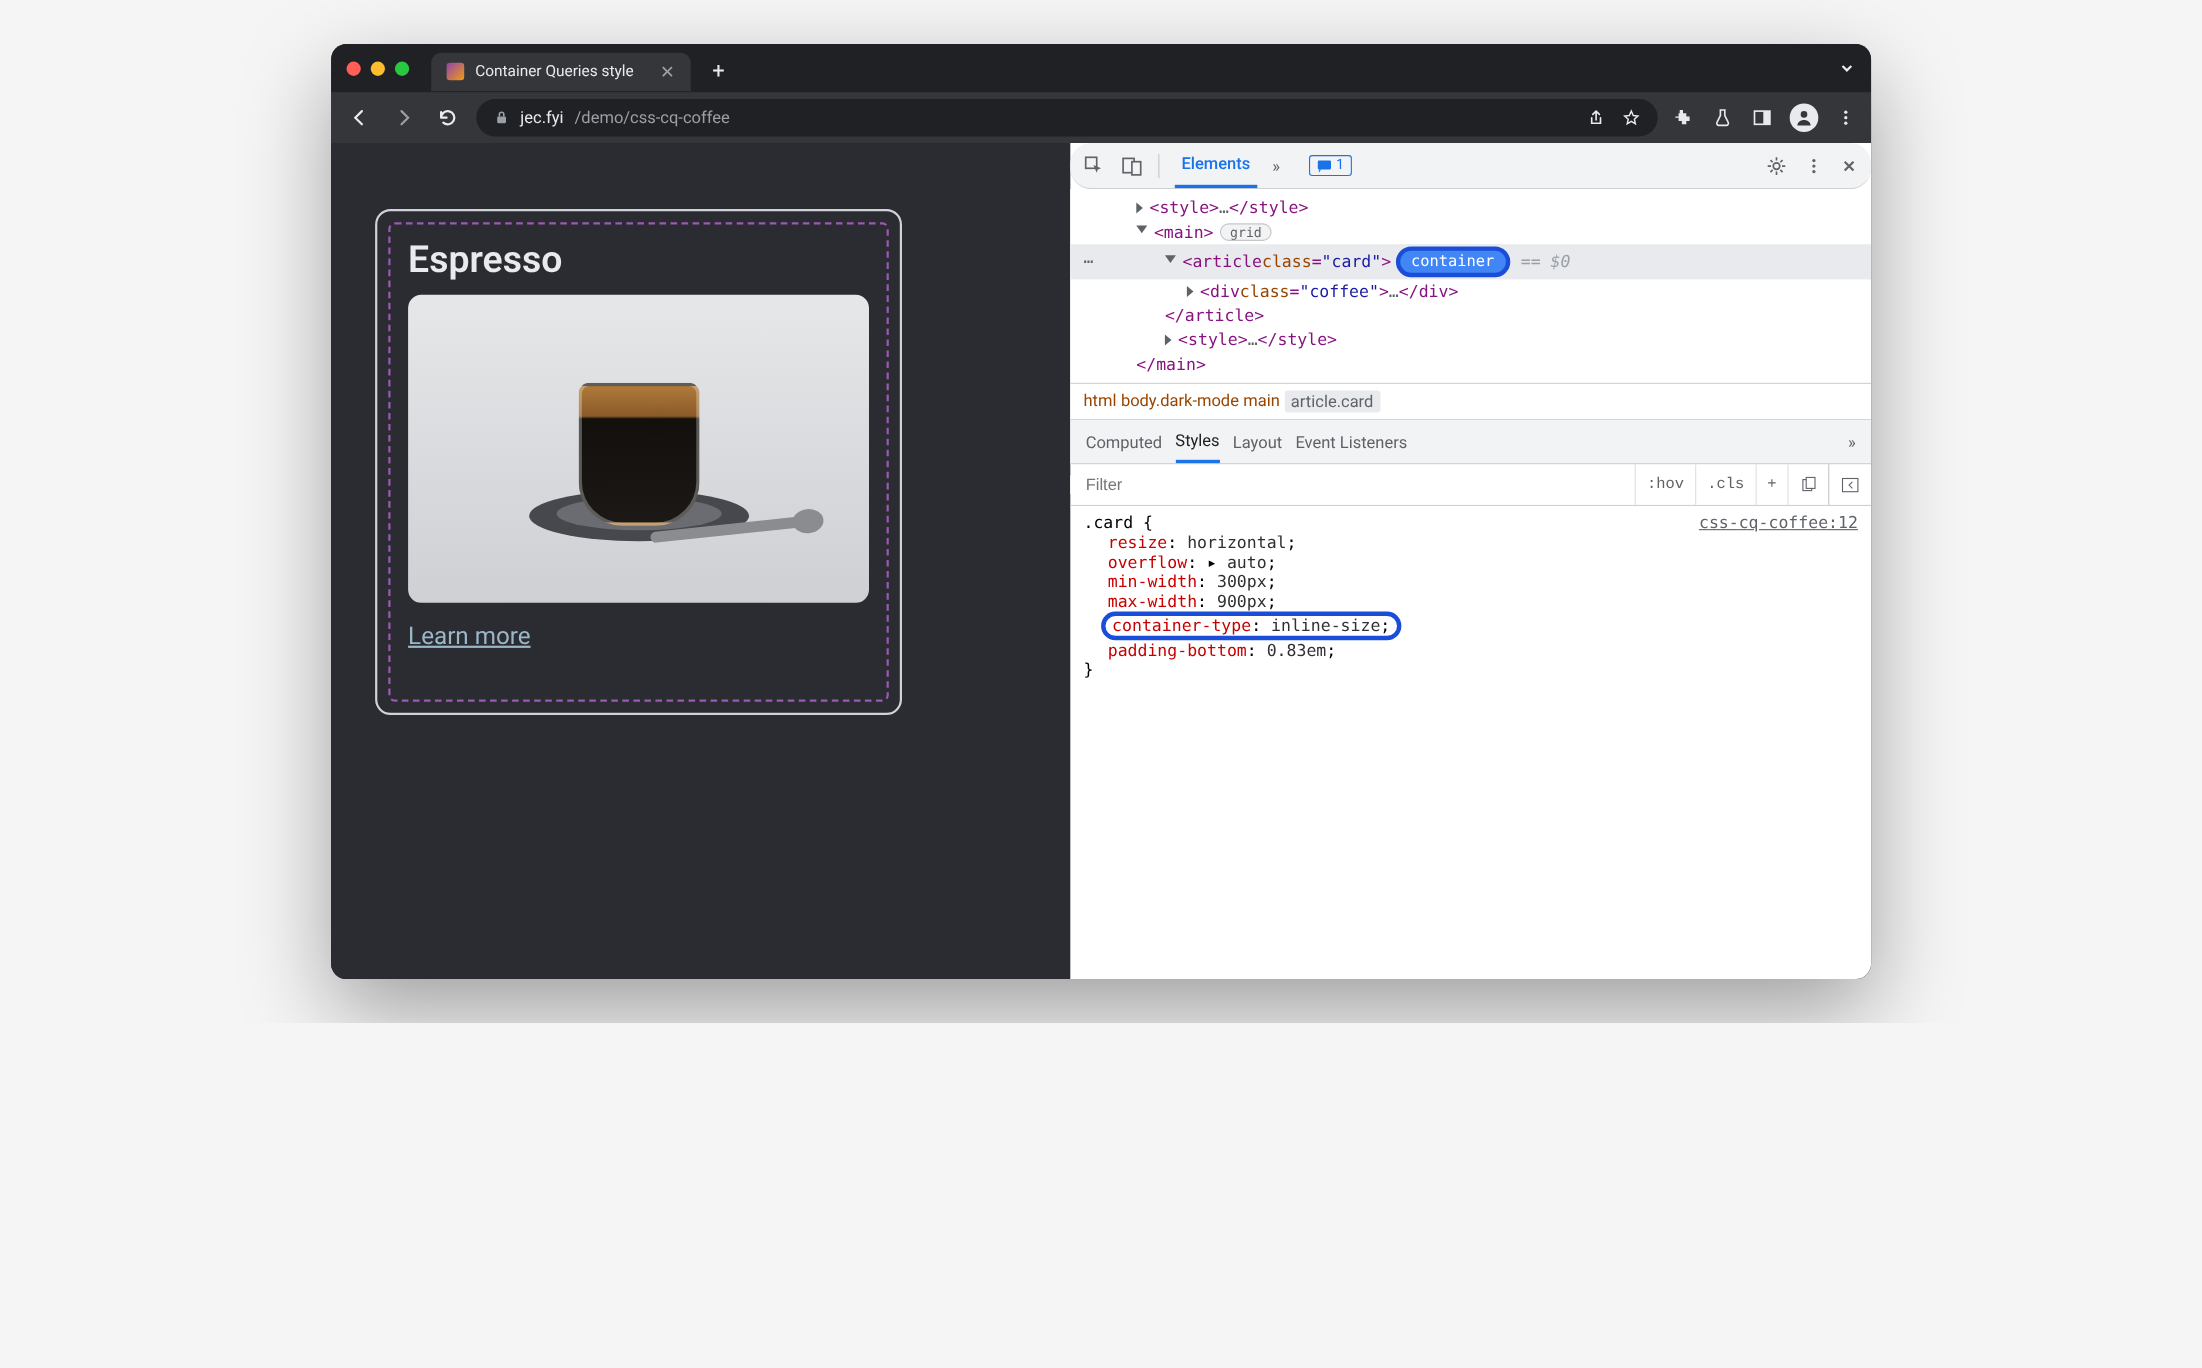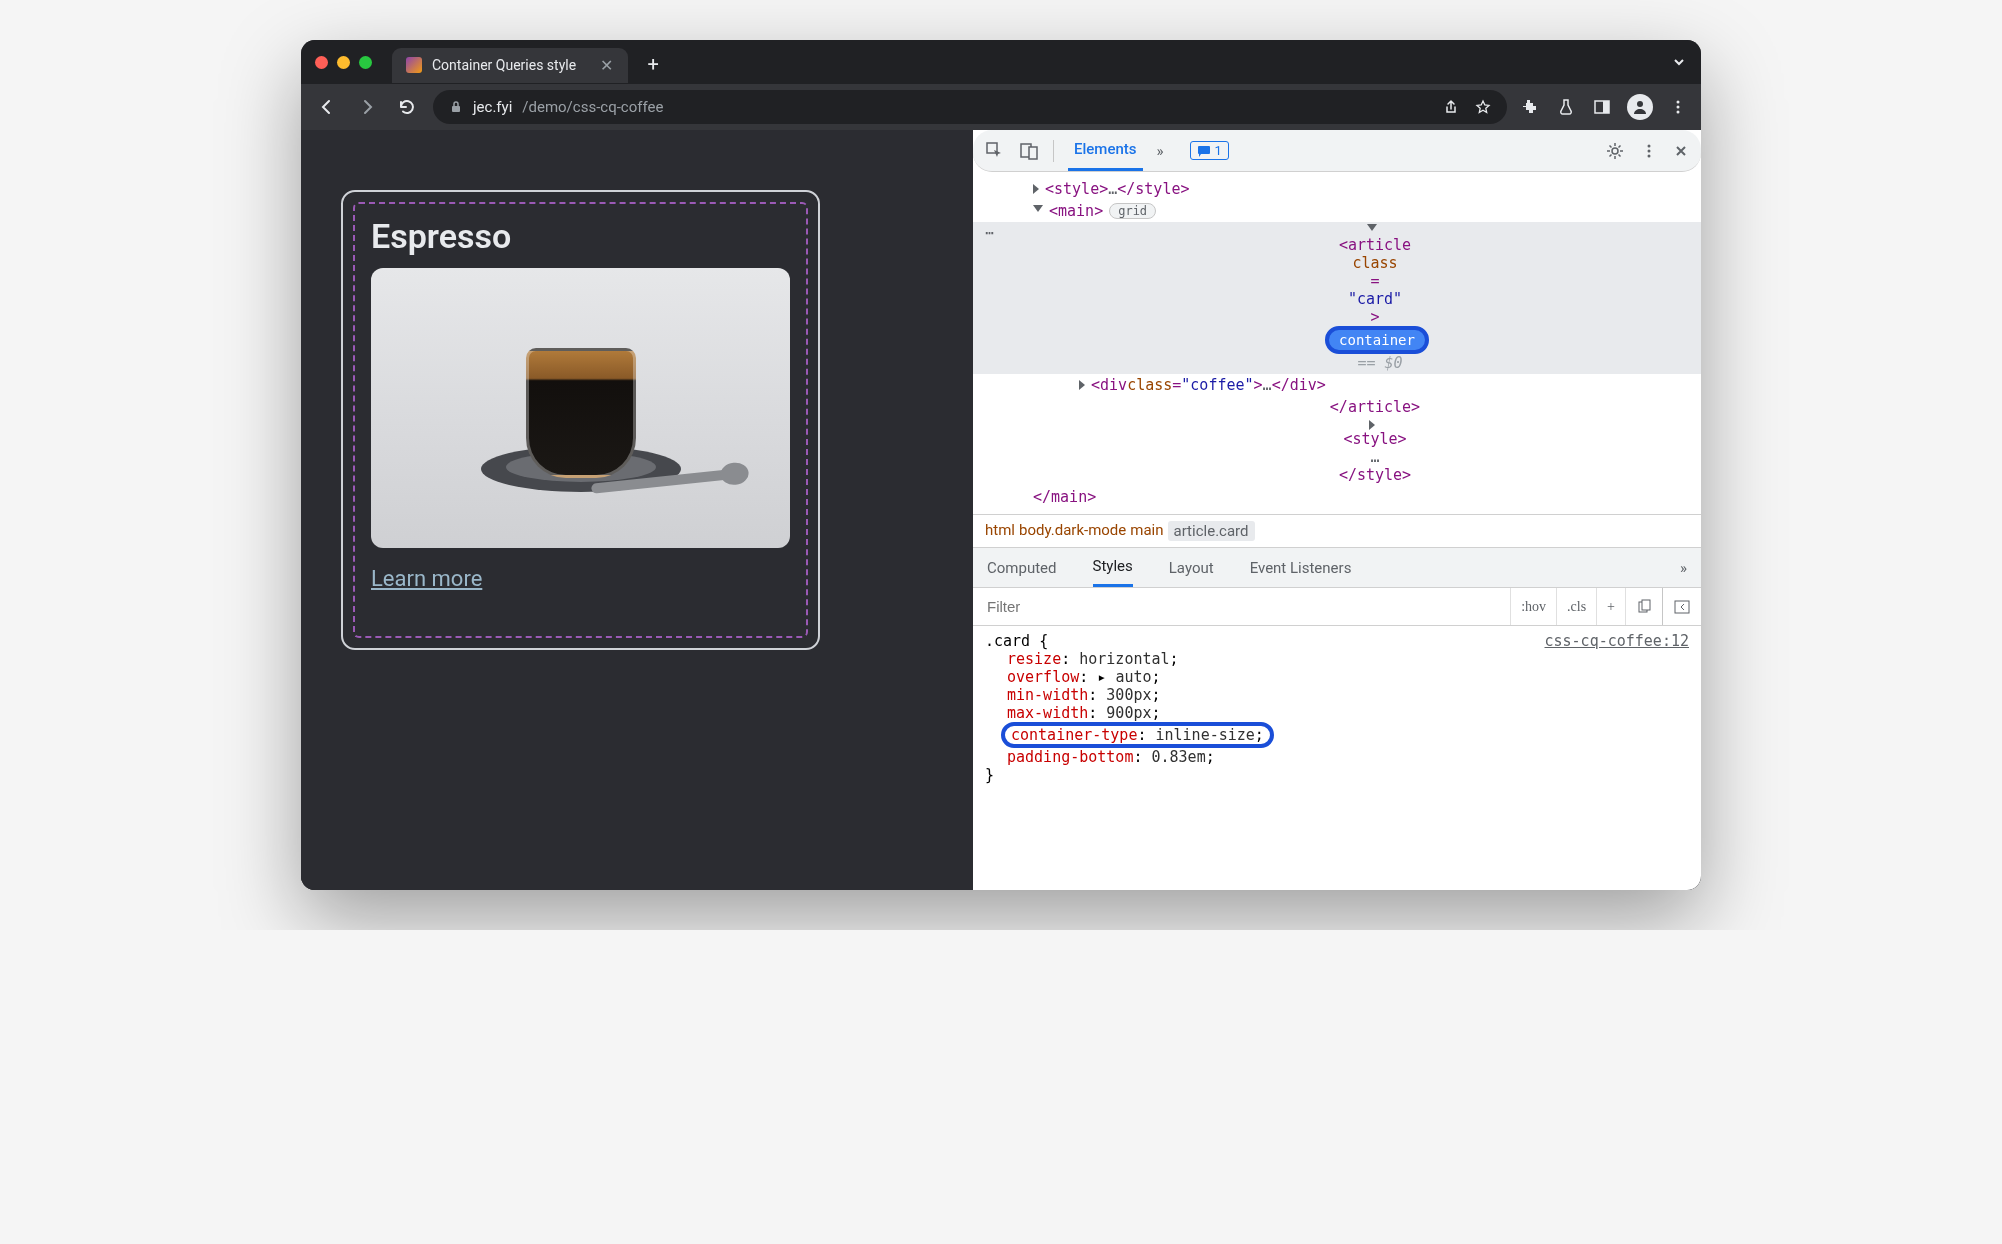--- a/index.html
+++ b/index.html
@@ -67,47 +67,47 @@
 .dt-top { display:flex; align-items:center; height: 42px; border-bottom:1px solid #d0d0d0; background:#f1f3f4; padding: 0 12px; gap: 14px; border-radius: 19px; }
 .dt-top .picon { color:#5f6368; }
 .dt-tab { color:#202124; padding: 0 6px; height:100%; display:flex; align-items:center; }
 .dt-tab.active { color:#1a73e8; border-bottom: 3px solid #1a73e8; font-weight: 500; }
 .dt-msgs { margin-left: 12px; border:1px solid #1a73e8; color:#1a73e8; border-radius:3px; padding:1px 6px; display:flex; gap:4px; font-size:13px; align-items:center; }
 .dt-top-right { margin-left:auto; display:flex; gap:16px; color:#5f6368; align-items:center; }
 
 .dom { background:#fff; flex: 0 0 auto; font-family: ui-monospace, Menlo, monospace; font-size: 15px; padding: 6px 0; }
 .dom .line { padding: 2px 10px; white-space: nowrap; display:flex; align-items:center; }
 .dom .indent2 { padding-left: 60px; }
-.dom .indent3 { padding-left: 86px; flex-direction: column; }
+.dom .indent3 { padding-left: 86px; }
 .dom .indent3b { padding-left: 106px; }
 .tri { display:inline-block; width:0;height:0; border-left:6px solid #5f6368; border-top:5px solid transparent; border-bottom:5px solid transparent; margin-right:6px; }
 .tri.down { border-left:5px solid transparent; border-right:5px solid transparent; border-top:7px solid #5f6368; }
 .tag { color:#881280; }
 .attr { color:#994500; }
 .val { color:#1a1aa6; }
 .eq { color:#881280; }
 .dots { color:#5f6368; }
 .badge-pill { background:#f1f3f4; border:1px solid #c6c6c6; border-radius:10px; padding:0 8px; font-size:12px; color:#5f6368; margin-left:6px; font-family: inherit; }
 .container-badge { background:#4285f4; color:#fff; border: 4px solid #1a4ed8; border-radius: 14px; padding: 2px 10px; font-family: ui-monospace, Menlo, monospace; font-size: 14px; margin-left: 4px; }
 .sel-line { background:#e8eaed; position:relative; }
 .sel-line::before { content:"⋯"; position:absolute; left: 12px; color:#5f6368; }
 .dollar { color:#9aa0a6; font-style: italic; margin-left: 10px; }
 
 .breadcrumb { border-top:1px solid #d0d0d0; border-bottom:1px solid #d0d0d0; background:#fff; padding: 6px 12px; font-size: 15px; display:flex; gap:4px; }
 .breadcrumb span { color:#994500; }
 .breadcrumb .sel { background:#e8eaed; padding: 1px 6px; border-radius:3px; color:#5f6368; }
 
-.subpanels { display:flex; align-items:center; background:#f1f3f4; border-bottom:1px solid #d0d0d0; padding: 0 14px; gap: 36px; height: 40px; }
+.subpanels { display:flex; align-items:center; background:#f1f3f4; border-bottom:1px solid #d0d0d0; padding: 0 14px; gap: 12px; height: 40px; }
 .subpanels .sp { color:#5f6368; }
 .subpanels .sp.active { color:#202124; border-bottom:3px solid #1a73e8; height:100%; display:flex; align-items:center; }
 .subpanels .more { margin-left:auto; color:#5f6368; }
 
 .filterbar { display:flex; align-items:center; border-bottom:1px solid #d0d0d0; height:38px; }
 .filterbar input { flex:1; border:none; padding:0 14px; font-size:15px; outline:none; color:#5f6368; }
-.filterbar .fbtn { padding: 0 10px; color:#5f6368; font-family: Liberation Serif, serif; font-size:14px; border-left:1px solid #e0e0e0; height:100%; display:flex; align-items:center; }
+.filterbar .fbtn { padding: 0 10px; color:#5f6368; font-family: Liberation Mono, monospace; font-size:14px; border-left:1px solid #e0e0e0; height:100%; display:flex; align-items:center; }
 
 .styles { font-family: ui-monospace, Menlo, monospace; font-size:15px; padding: 6px 12px; flex:1; overflow:hidden; position:relative; }
 .styles .src { float:right; text-decoration: underline; color:#5f6368; }
 .prop { padding-left: 22px; }
 .propname { color:#c80000; }
 .propval { color:#303030; }
 .hl-oval { display:inline-block; border:4px solid #1a4ed8; border-radius: 14px; padding: 0 6px; margin-left:-6px; }
 
 svg { display:block; }
 </style>

